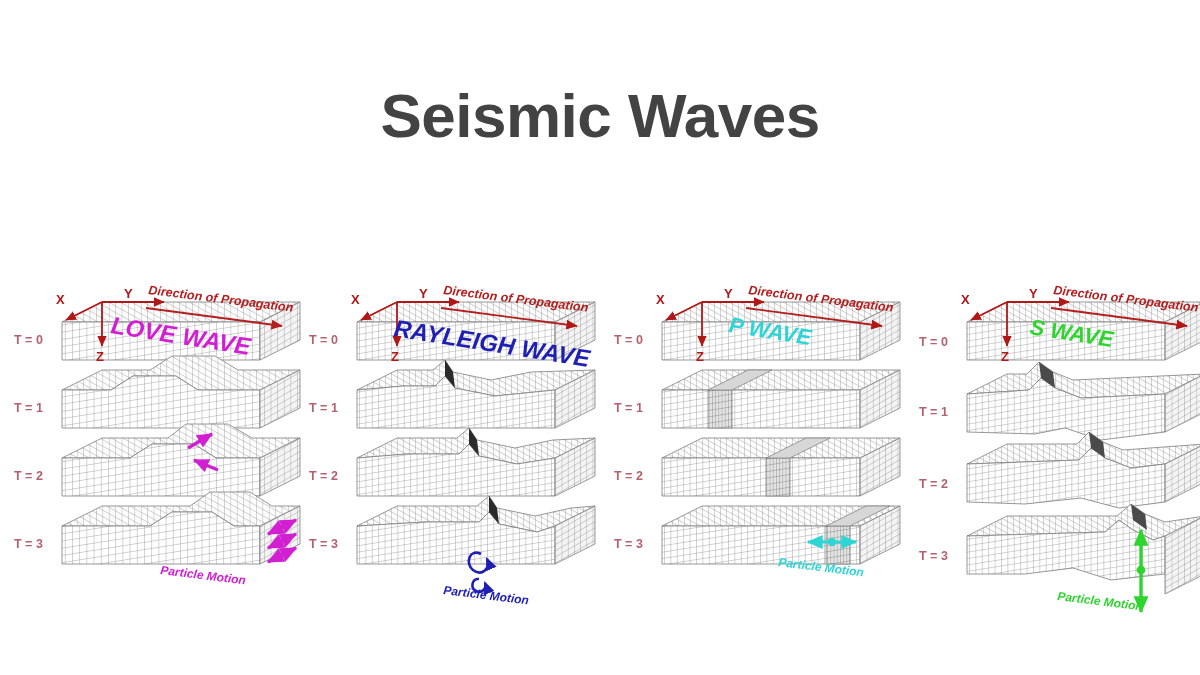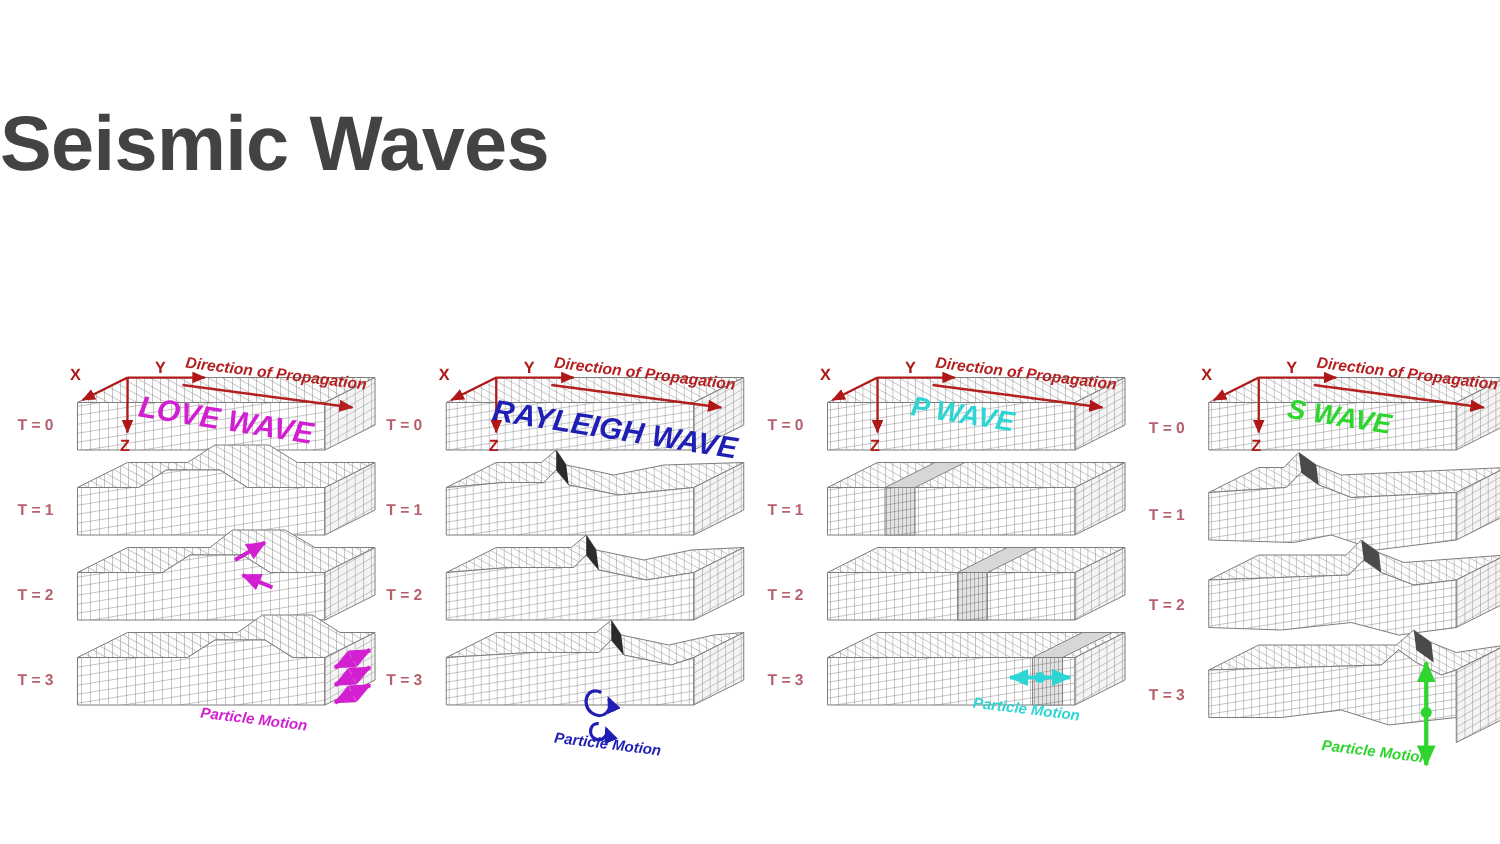--- a/index.html
+++ b/index.html
@@ -3,21 +3,21 @@
 <meta charset="utf-8">
 <style>
   html,body{margin:0;padding:0;}
   body{
     width:1200px;height:675px;background:#ffffff;
     font-family:"Liberation Sans","DejaVu Sans",sans-serif;
     overflow:hidden;position:relative;
   }
   #page-title{
     position:absolute;top:80px;left:0;width:1200px;
-    text-align:left;
+    text-align:center;
     font-size:62px;font-weight:bold;color:#434343;
     letter-spacing:-0.5px;
     font-family:"Liberation Sans","DejaVu Sans",sans-serif;
   }
   #panels{
     position:absolute;top:248px;left:0;width:1200px;height:420px;
   }
   .panel{position:absolute;top:0;width:300px;height:420px;}
   .panel svg{display:block;}
   .wave-svg{position:absolute;top:0;left:0;}

